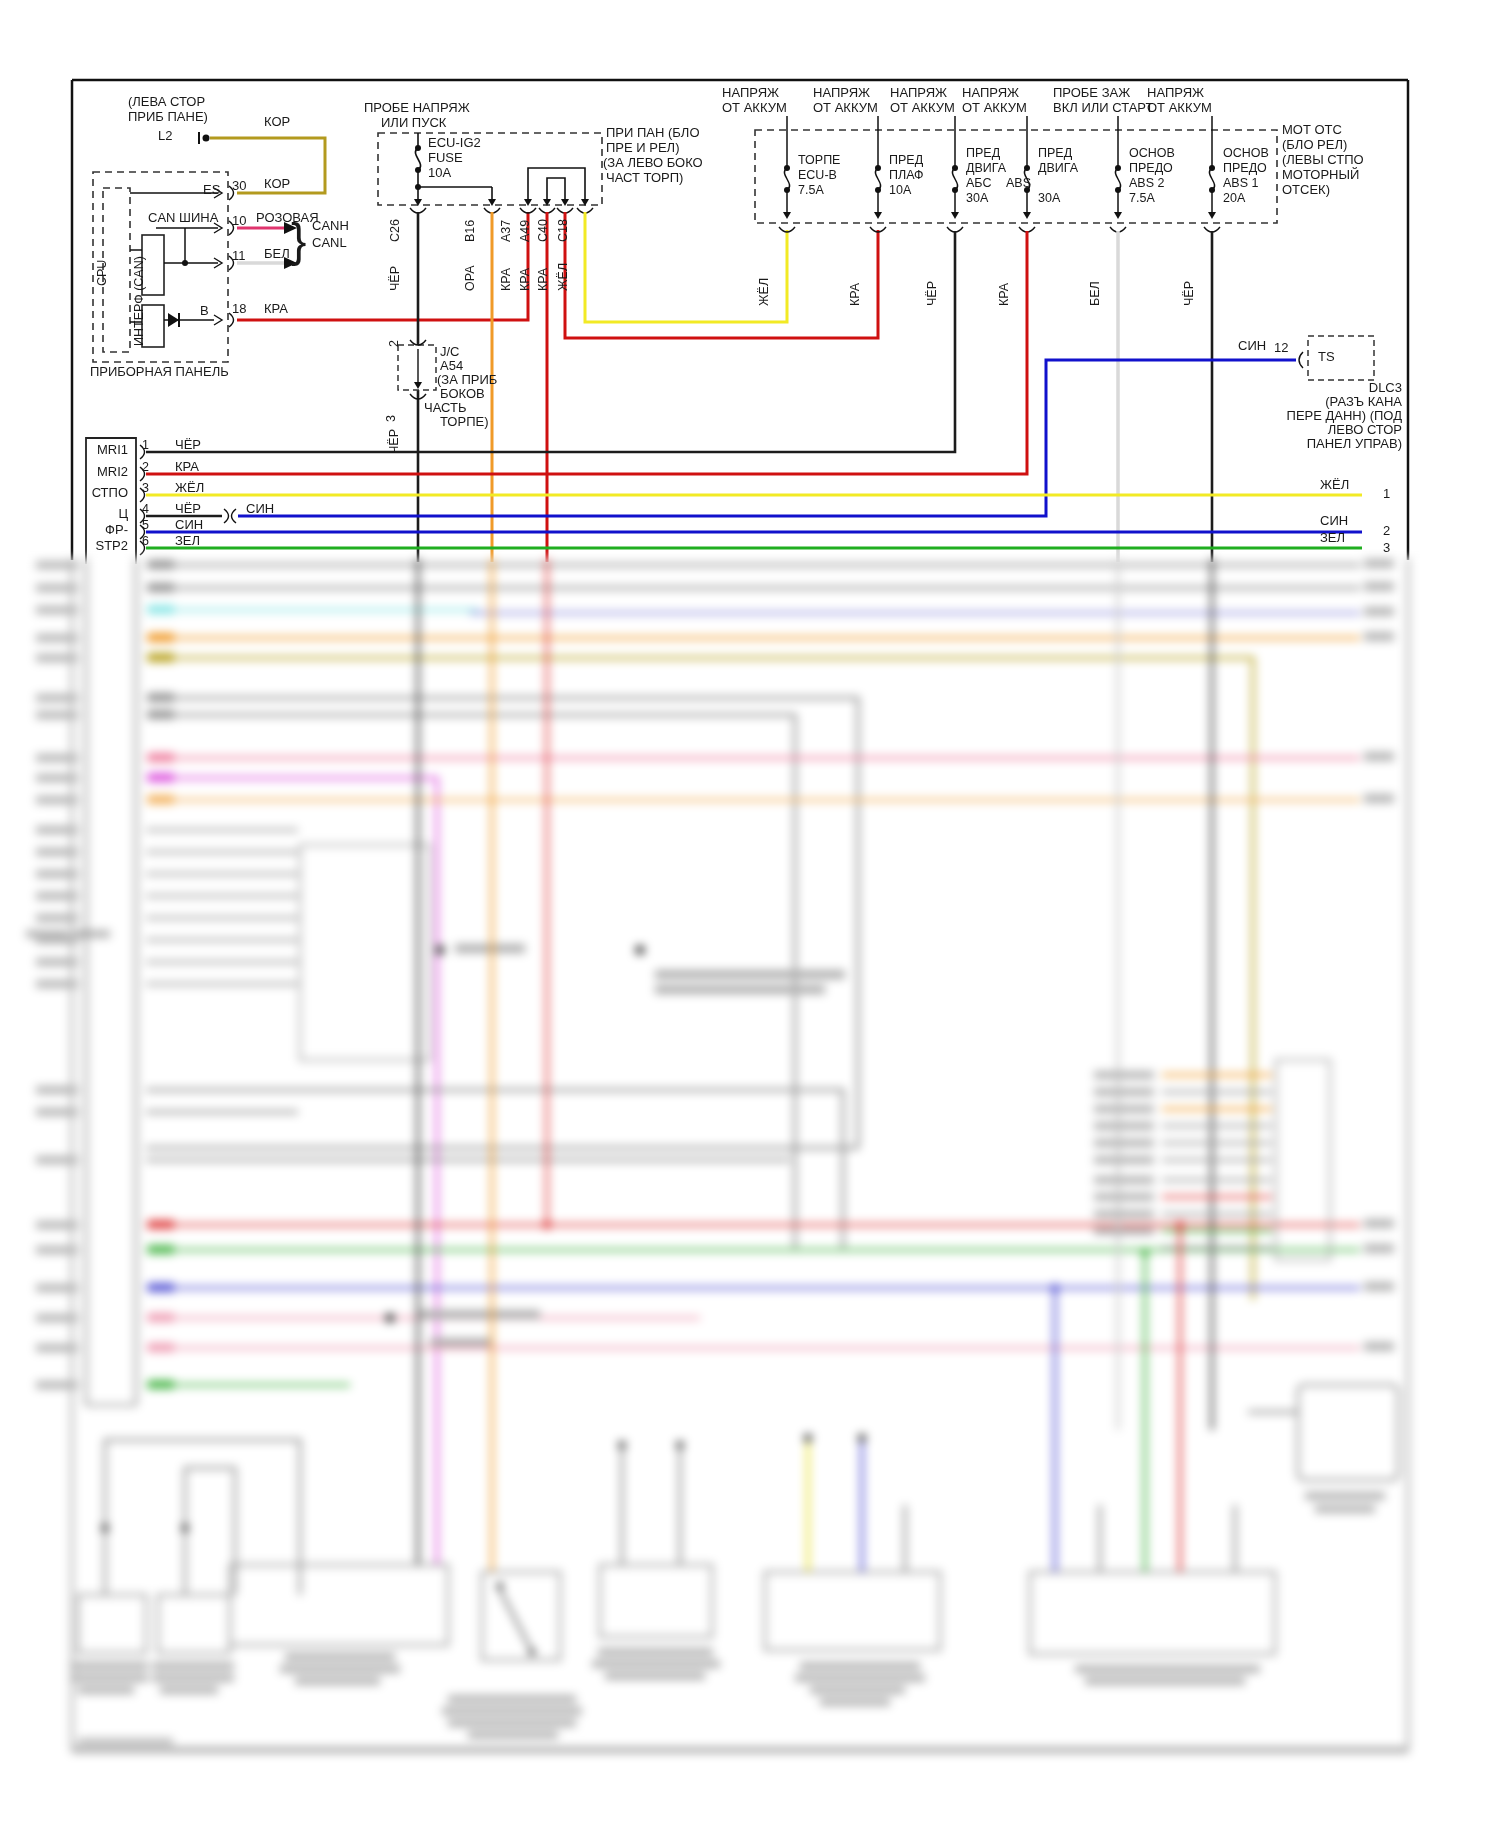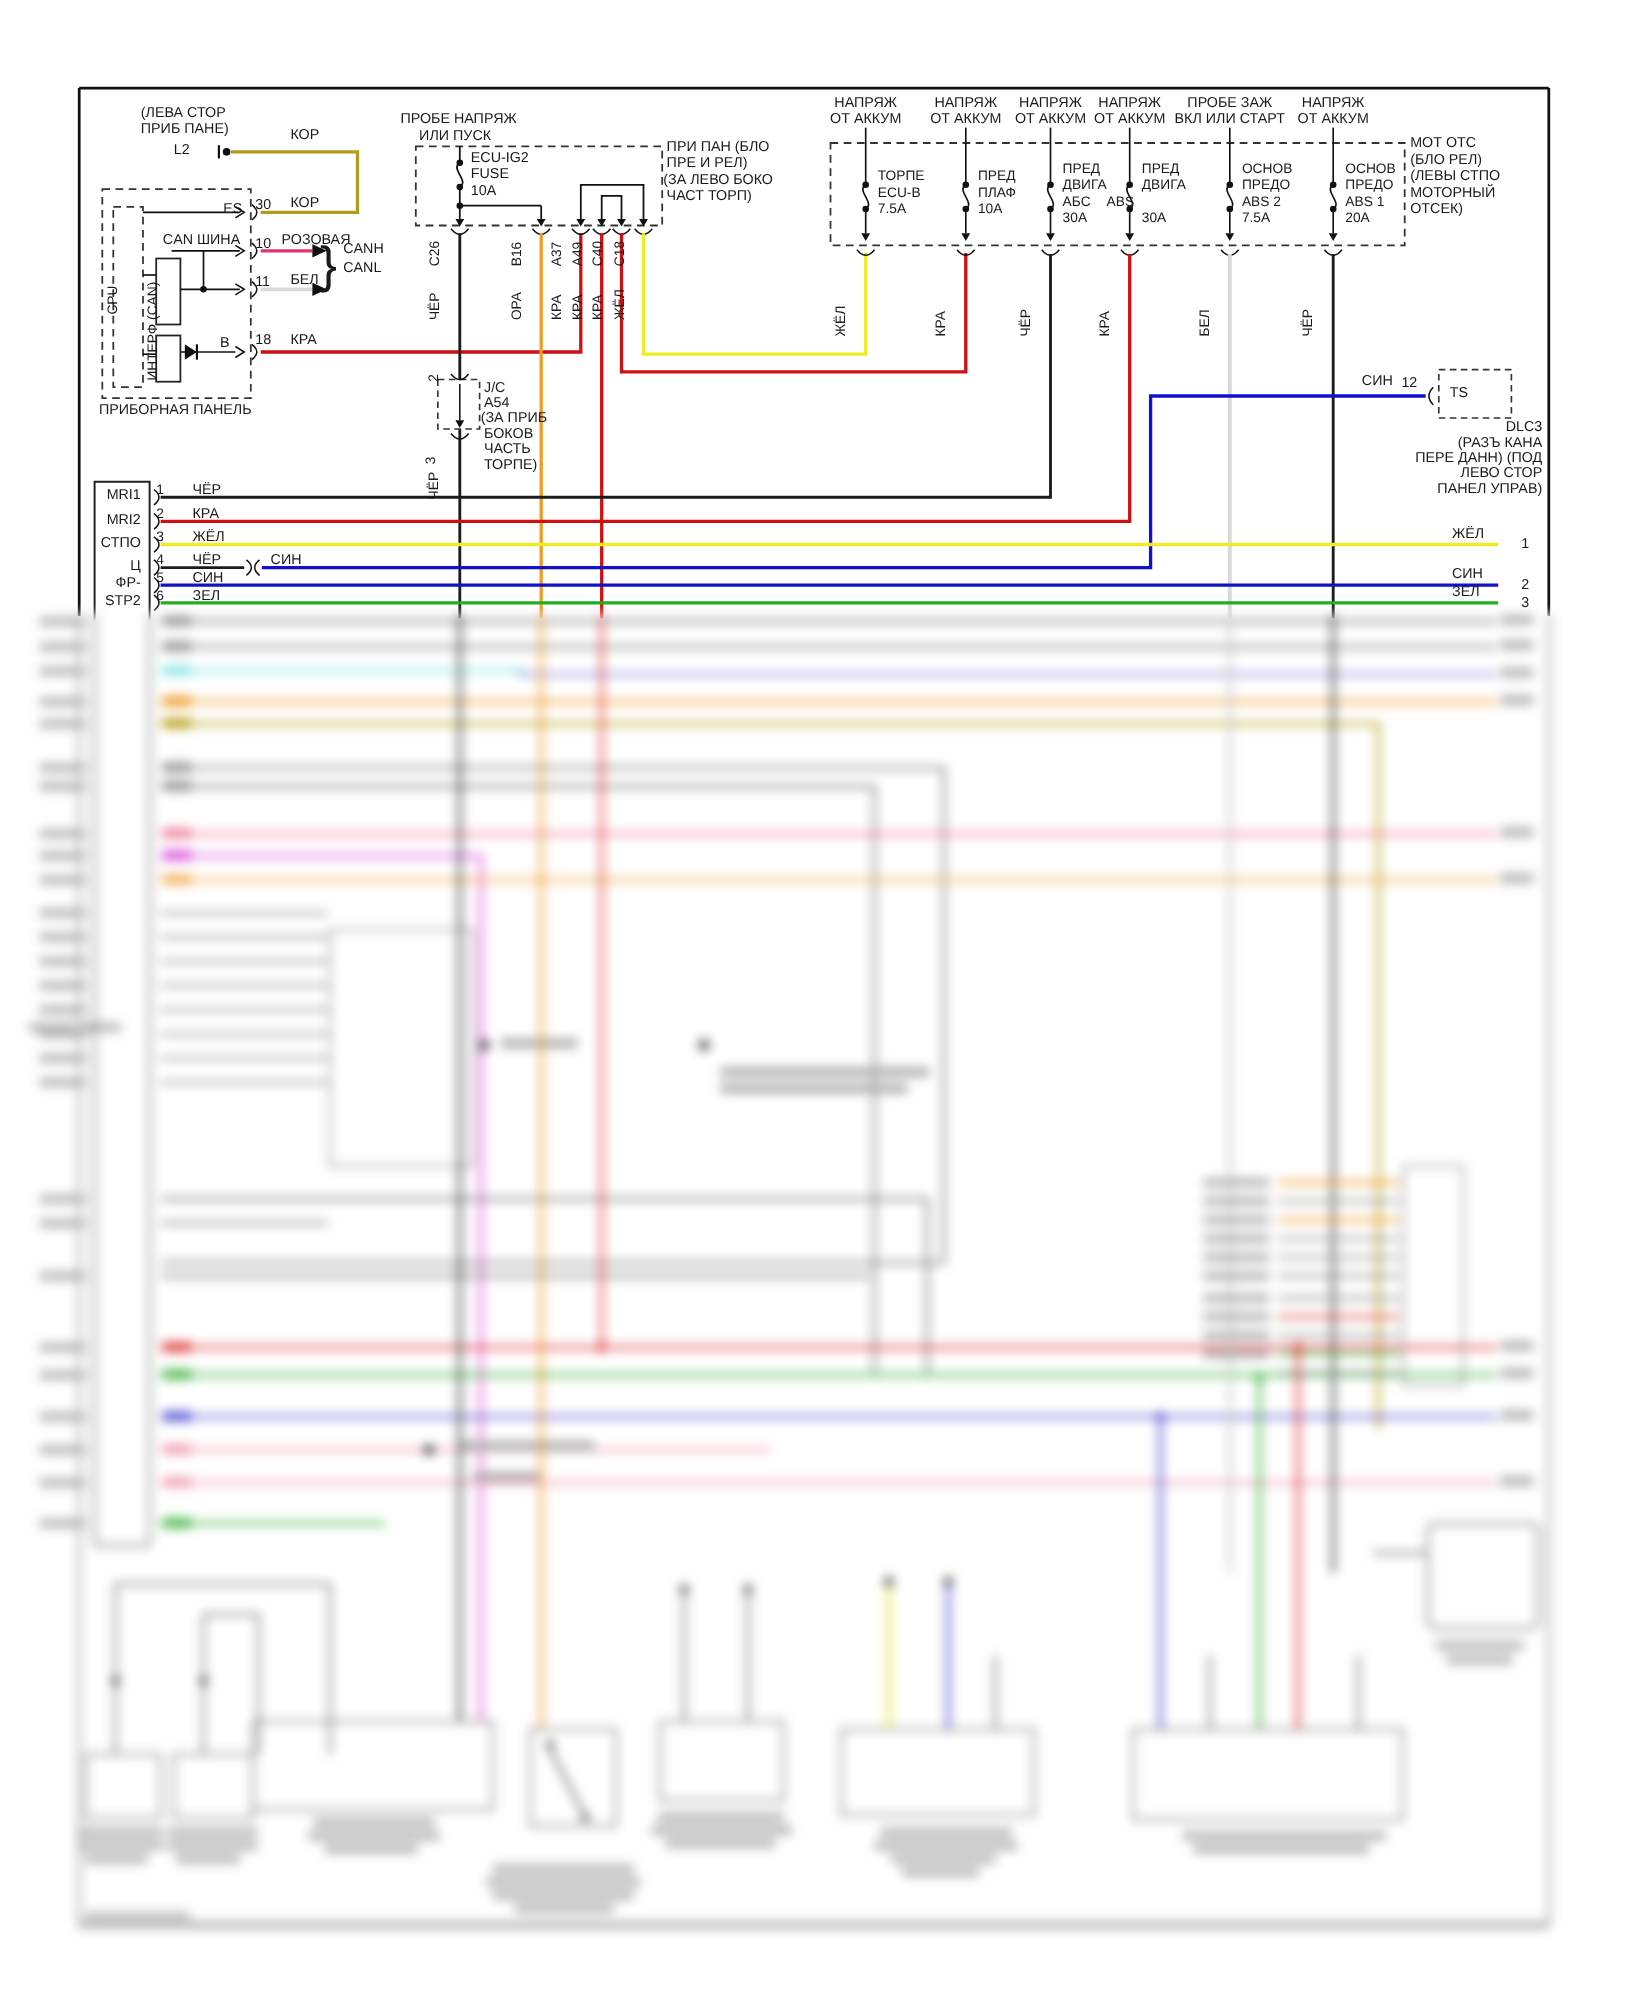--- a/index.html
+++ b/index.html
@@ -1,20 +1,20 @@
 <!DOCTYPE html>
 <html><head>
 <meta charset="utf-8">
 <style>
   html,body{margin:0;padding:0;background:#fff;}
   #page{position:relative;width:1500px;height:1828px;background:#ffffff;font-family:"Liberation Sans",sans-serif;color:#1a1a1a;overflow:hidden;}
   svg{position:absolute;left:0;top:0;}
   .lb{position:absolute;font-size:13px;line-height:14px;white-space:nowrap;color:#1a1a1a;}
   .vt{transform:rotate(-90deg);transform-origin:left bottom;font-size:12.5px;}
-  .ctr{width:130px;text-align:center;}
+  .ctr{width:130px;text-align:left;}
   .rt{text-align:right;}
   .sm{font-size:12.5px;}
   .brace{font-size:46px;line-height:46px;font-weight:400;}
   #blur{position:absolute;left:0;top:558px;width:1500px;height:1270px;filter:blur(4.6px);}
 </style>
 </head>
 <body>
 
 <div id="page">
 
@@ -301,21 +301,21 @@
   <div class="lb" style="left:1282px;top:138px">(БЛО РЕЛ)</div>
   <div class="lb" style="left:1282px;top:153px">(ЛЕВЫ СТПО</div>
   <div class="lb" style="left:1282px;top:168px">МОТОРНЫЙ</div>
   <div class="lb" style="left:1282px;top:183px">ОТСЕК)</div>
 
   <div class="lb vt" style="left:401px;top:333px">2</div>
   <div class="lb" style="left:440px;top:345px">J/C</div>
   <div class="lb" style="left:440px;top:359px">A54</div>
   <div class="lb" style="left:437px;top:373px">(ЗА ПРИБ</div>
   <div class="lb" style="left:440px;top:387px">БОКОВ</div>
-  <div class="lb" style="left:440px;top:401px">ЧАСТЬ</div>
+  <div class="lb" style="left:424px;top:401px">ЧАСТЬ</div>
   <div class="lb" style="left:440px;top:415px">ТОРПЕ)</div>
   <div class="lb vt" style="left:398px;top:408px">3</div>
   <div class="lb vt" style="left:401px;top:440px">ЧЁР</div>
 
   <div class="lb" style="left:1238px;top:339px">СИН</div>
   <div class="lb" style="left:1274px;top:341px">12</div>
   <div class="lb" style="left:1318px;top:350px">TS</div>
   <div class="lb rt" style="left:1272px;top:381px;width:130px">DLC3</div>
   <div class="lb rt" style="left:1272px;top:395px;width:130px">(РАЗЪ КАНА</div>
   <div class="lb rt" style="left:1272px;top:409px;width:130px">ПЕРЕ ДАНН) (ПОД</div>

